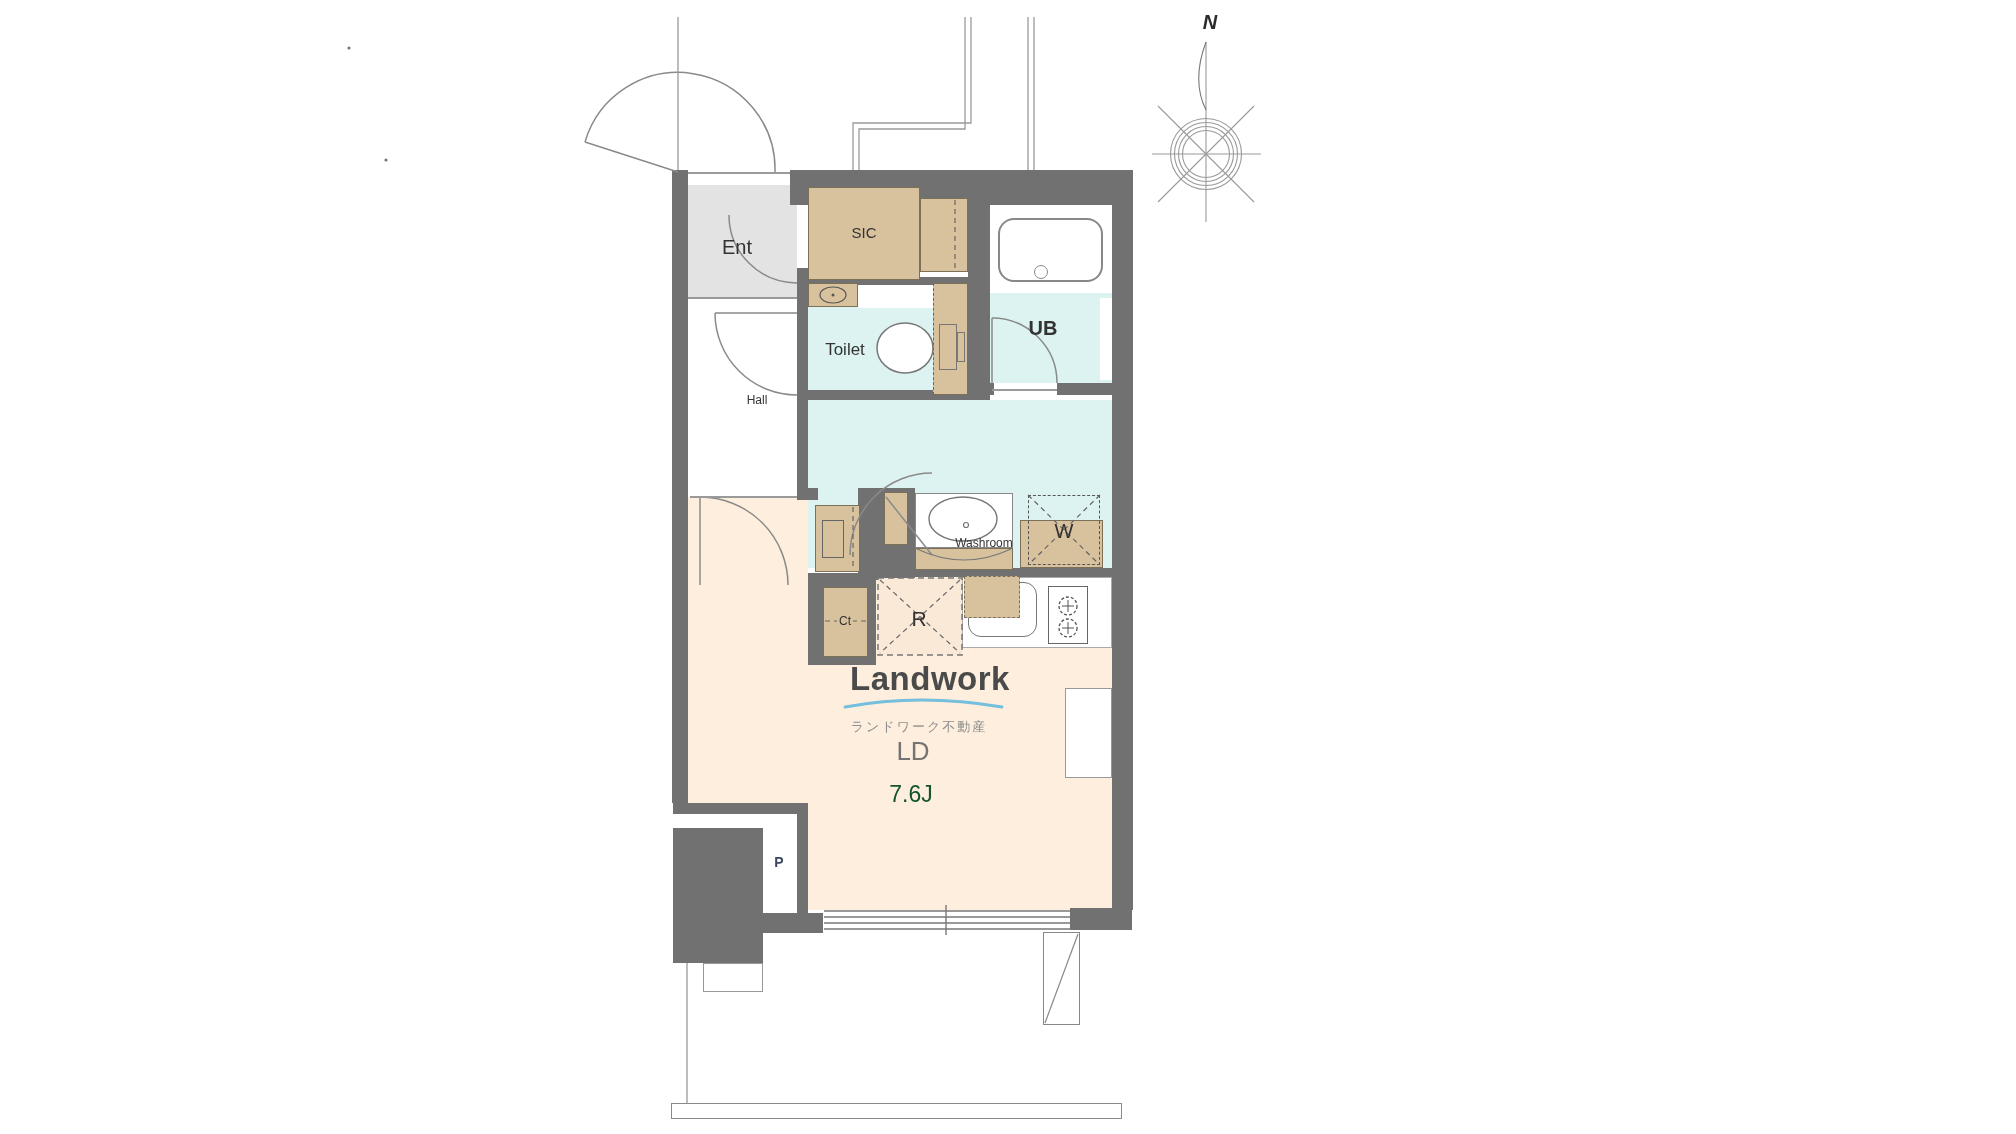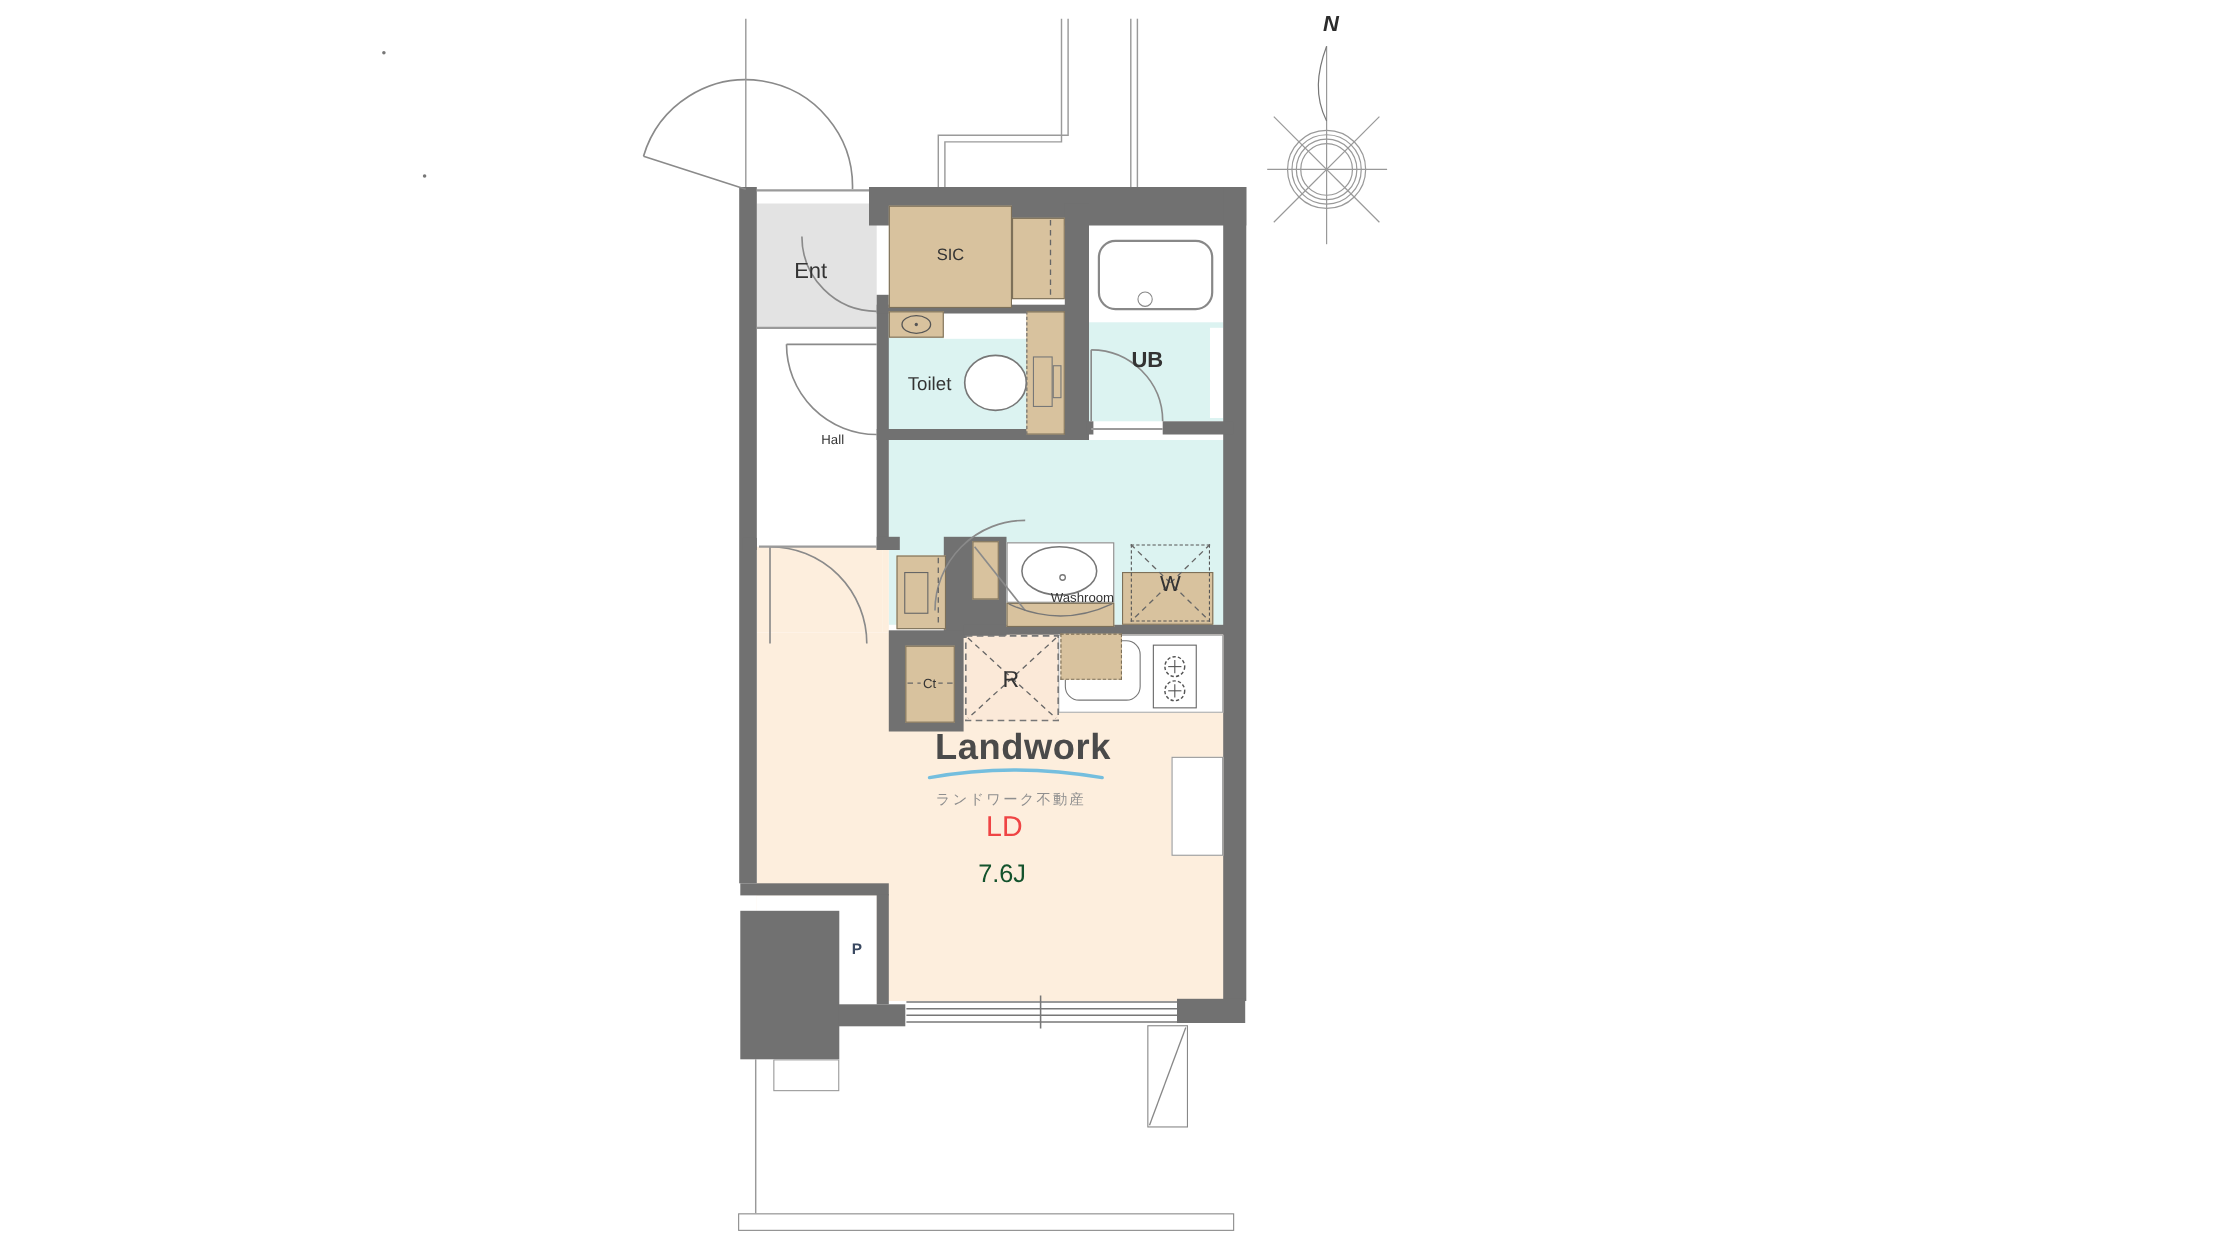--- a/index.html
+++ b/index.html
@@ -187,20 +187,20 @@
   <div class="lbl" style="left:737px;top:247px;font-size:20px;">Ent</div>
   <div class="lbl" style="left:864px;top:232px;font-size:15px;">SIC</div>
   <div class="lbl" style="left:845px;top:349px;font-size:17px;">Toilet</div>
   <div class="lbl" style="left:1043px;top:328px;font-size:20px;font-weight:bold;">UB</div>
   <div class="lbl" style="left:757px;top:400px;font-size:12px;">Hall</div>
   <div class="lbl" style="left:984px;top:516px;font-size:12px;margin-top:27px;">Washroom</div>
   <div class="lbl" style="left:1064px;top:531px;font-size:20px;">W</div>
   <div class="lbl" style="left:845px;top:621px;font-size:12px;background:var(--fx-tan);padding:0 2px;">Ct</div>
   <div class="lbl" style="left:919px;top:618px;font-size:21px;">R</div>
   <div class="lbl" style="left:779px;top:862px;font-size:14px;font-weight:bold;color:var(--label-blue);">P</div>
-  <div class="lbl" style="left:913px;top:751px;font-size:26px;color:#ef4444;">LD</div>
+  <div class="lbl" style="left:913px;top:751px;font-size:26px;color:#737373;">LD</div>
   <div class="lbl" style="left:911px;top:794px;font-size:23px;color:#14532d;">7.6J</div>
   <div class="lbl" style="left:1210px;top:22px;font-size:20px;font-style:italic;font-weight:bold;color:#2b2b2b;">N</div>
 
   <div class="logo-brand" style="left:920px;top:679px;margin-left:10px;">Landwork</div>
   <div class="logo-jp" style="left:919px;top:727px;">ランドワーク不動産</div>
 
 </div>
 
 </body></html>

